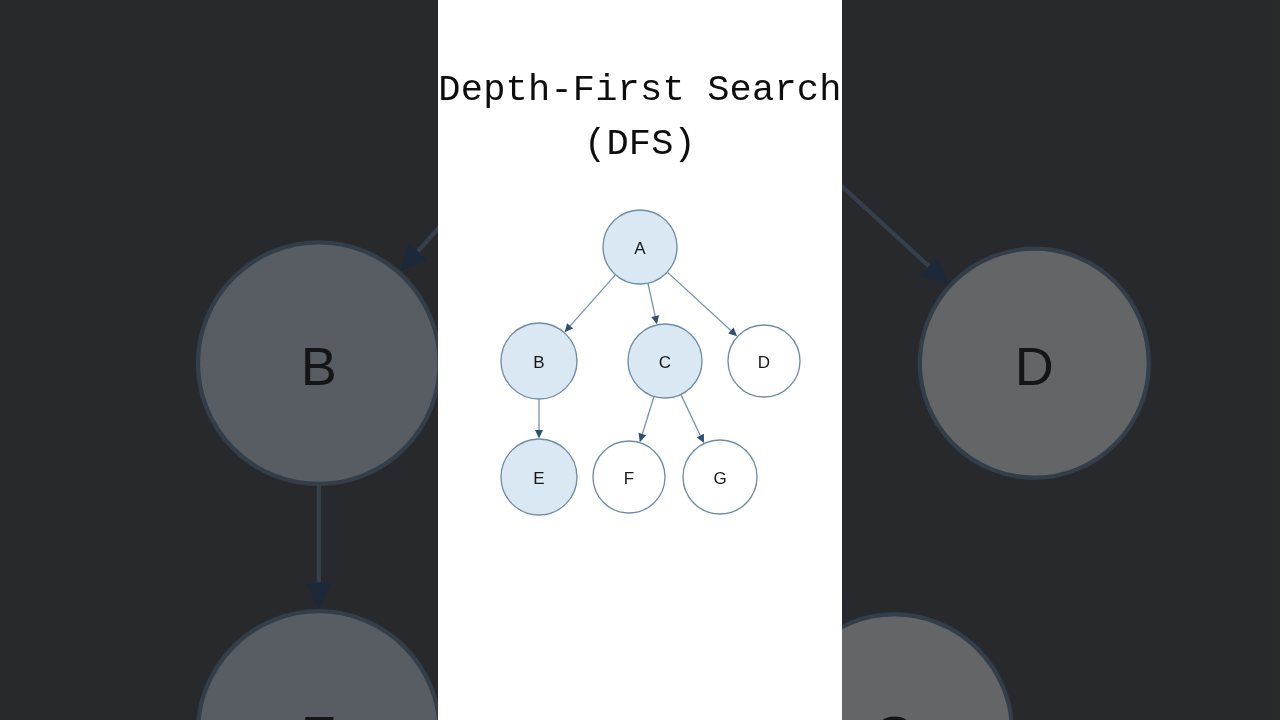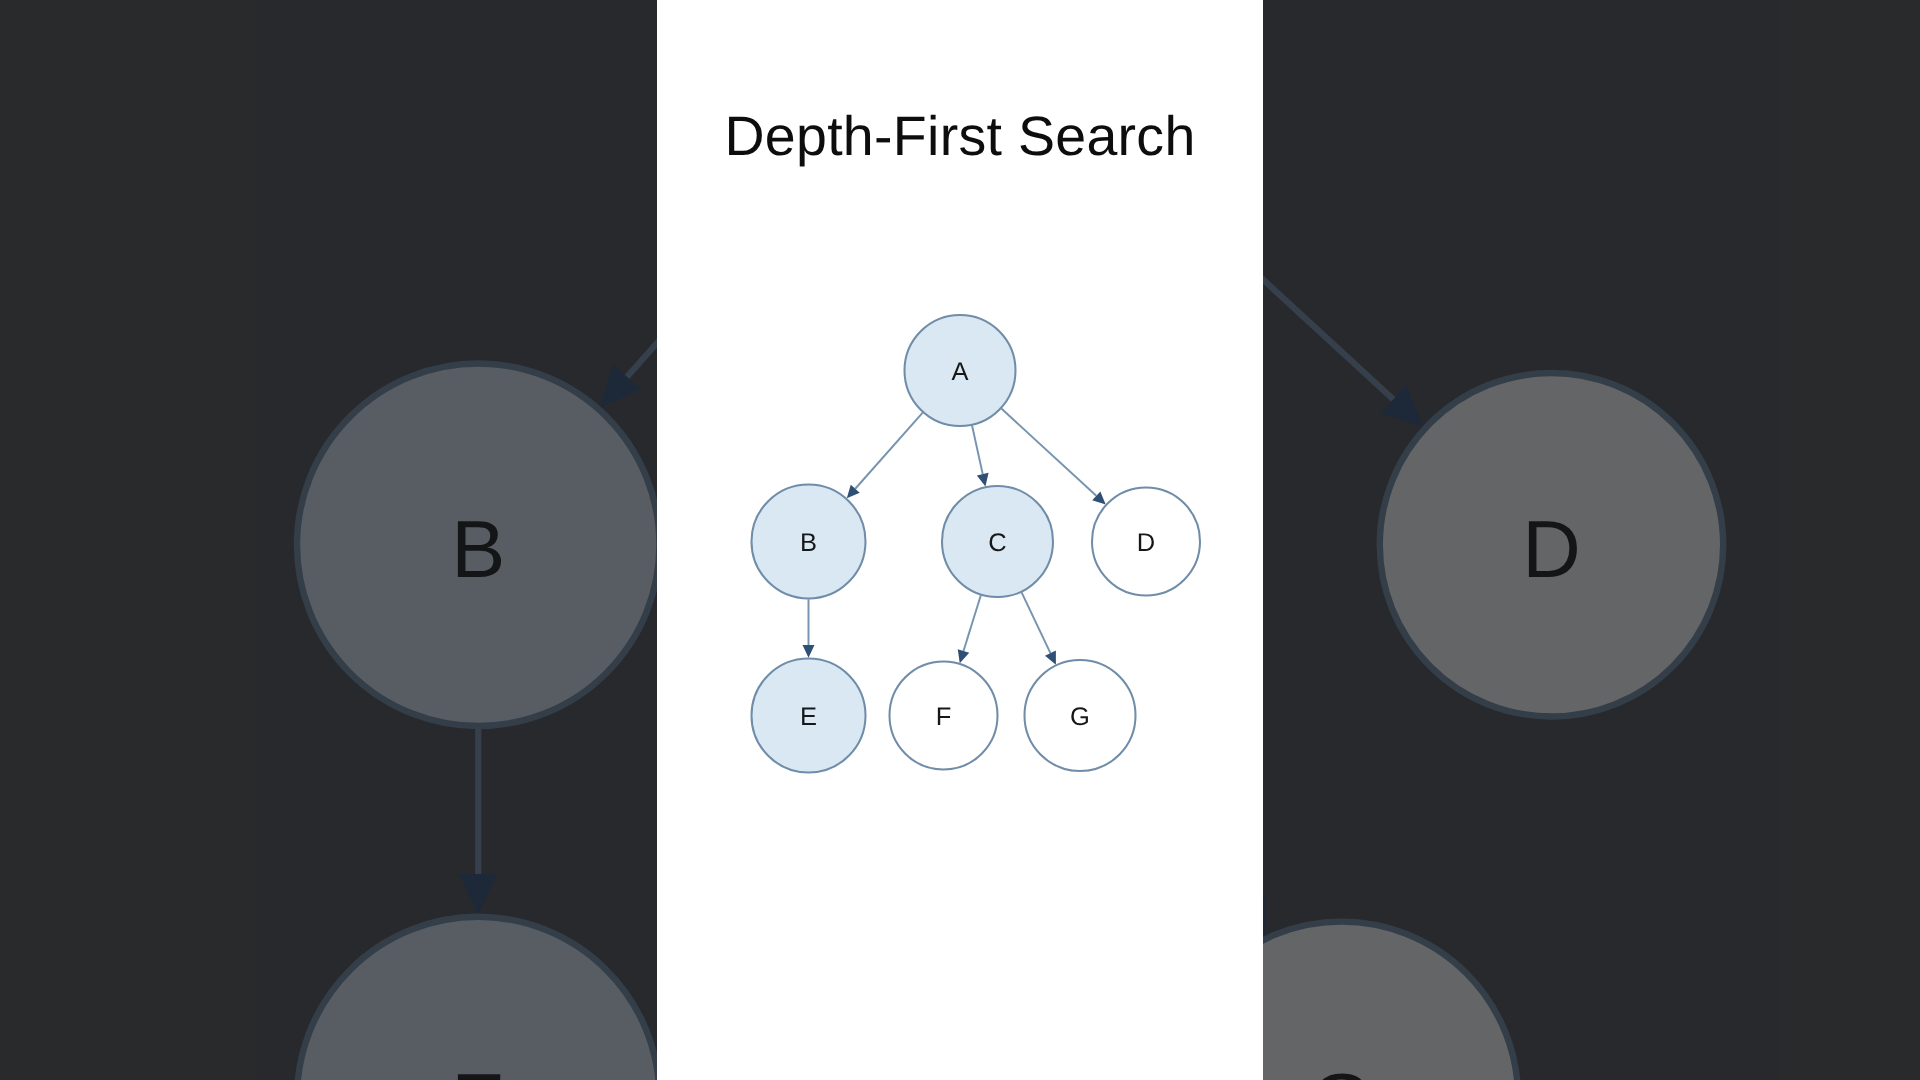--- a/index.html
+++ b/index.html
@@ -55,21 +55,21 @@
     overflow: hidden;
   }
 
   .title-block {
     position: absolute;
     left: 0;
     top: 64px;
     width: 404px;
     text-align: center;
     color: #0d0d0d;
-    font-family: Liberation Sans, sans-serif;
+    font-family: Liberation Mono, monospace;
     font-size: 37px;
     line-height: 1.45;
     letter-spacing: 0.2px;
   }
   .title-line { display: block; }
 
   .graph-wrap {
     position: absolute;
     left: 0;
     top: 0;
@@ -158,20 +158,21 @@
           </g>
         </svg>
     </div>
     <div id="backdrop-shade"></div>
   </div>
 
   <div id="panel">
 
     <div class="title-block">
       <span class="title-line">Depth-First Search</span>
+      <span class="title-line">(DFS)</span>
     </div>
 
     <div class="graph-wrap">
       <svg class="graph" id="fg-graph" width="404" height="720" viewBox="438 0 404 720">
           <g>
             <line class="edge-line" x1="615.132236395666" y1="275.06856486033735" x2="570.1675970507652" y2="325.8207320417105" stroke="#7694b0"></line>
             <polygon class="arrow-head" points="564.5309039671162,332.18294007672034 567.1736167989958,323.16817059058155 573.1615773025345,328.4732934928395" fill="#2f4f75"></polygon>
           </g>
           <g>
             <line class="edge-line" x1="648.0327967791516" y1="283.62955331293097" x2="655.1464359509074" y2="316.067747936138" stroke="#7694b0"></line>

